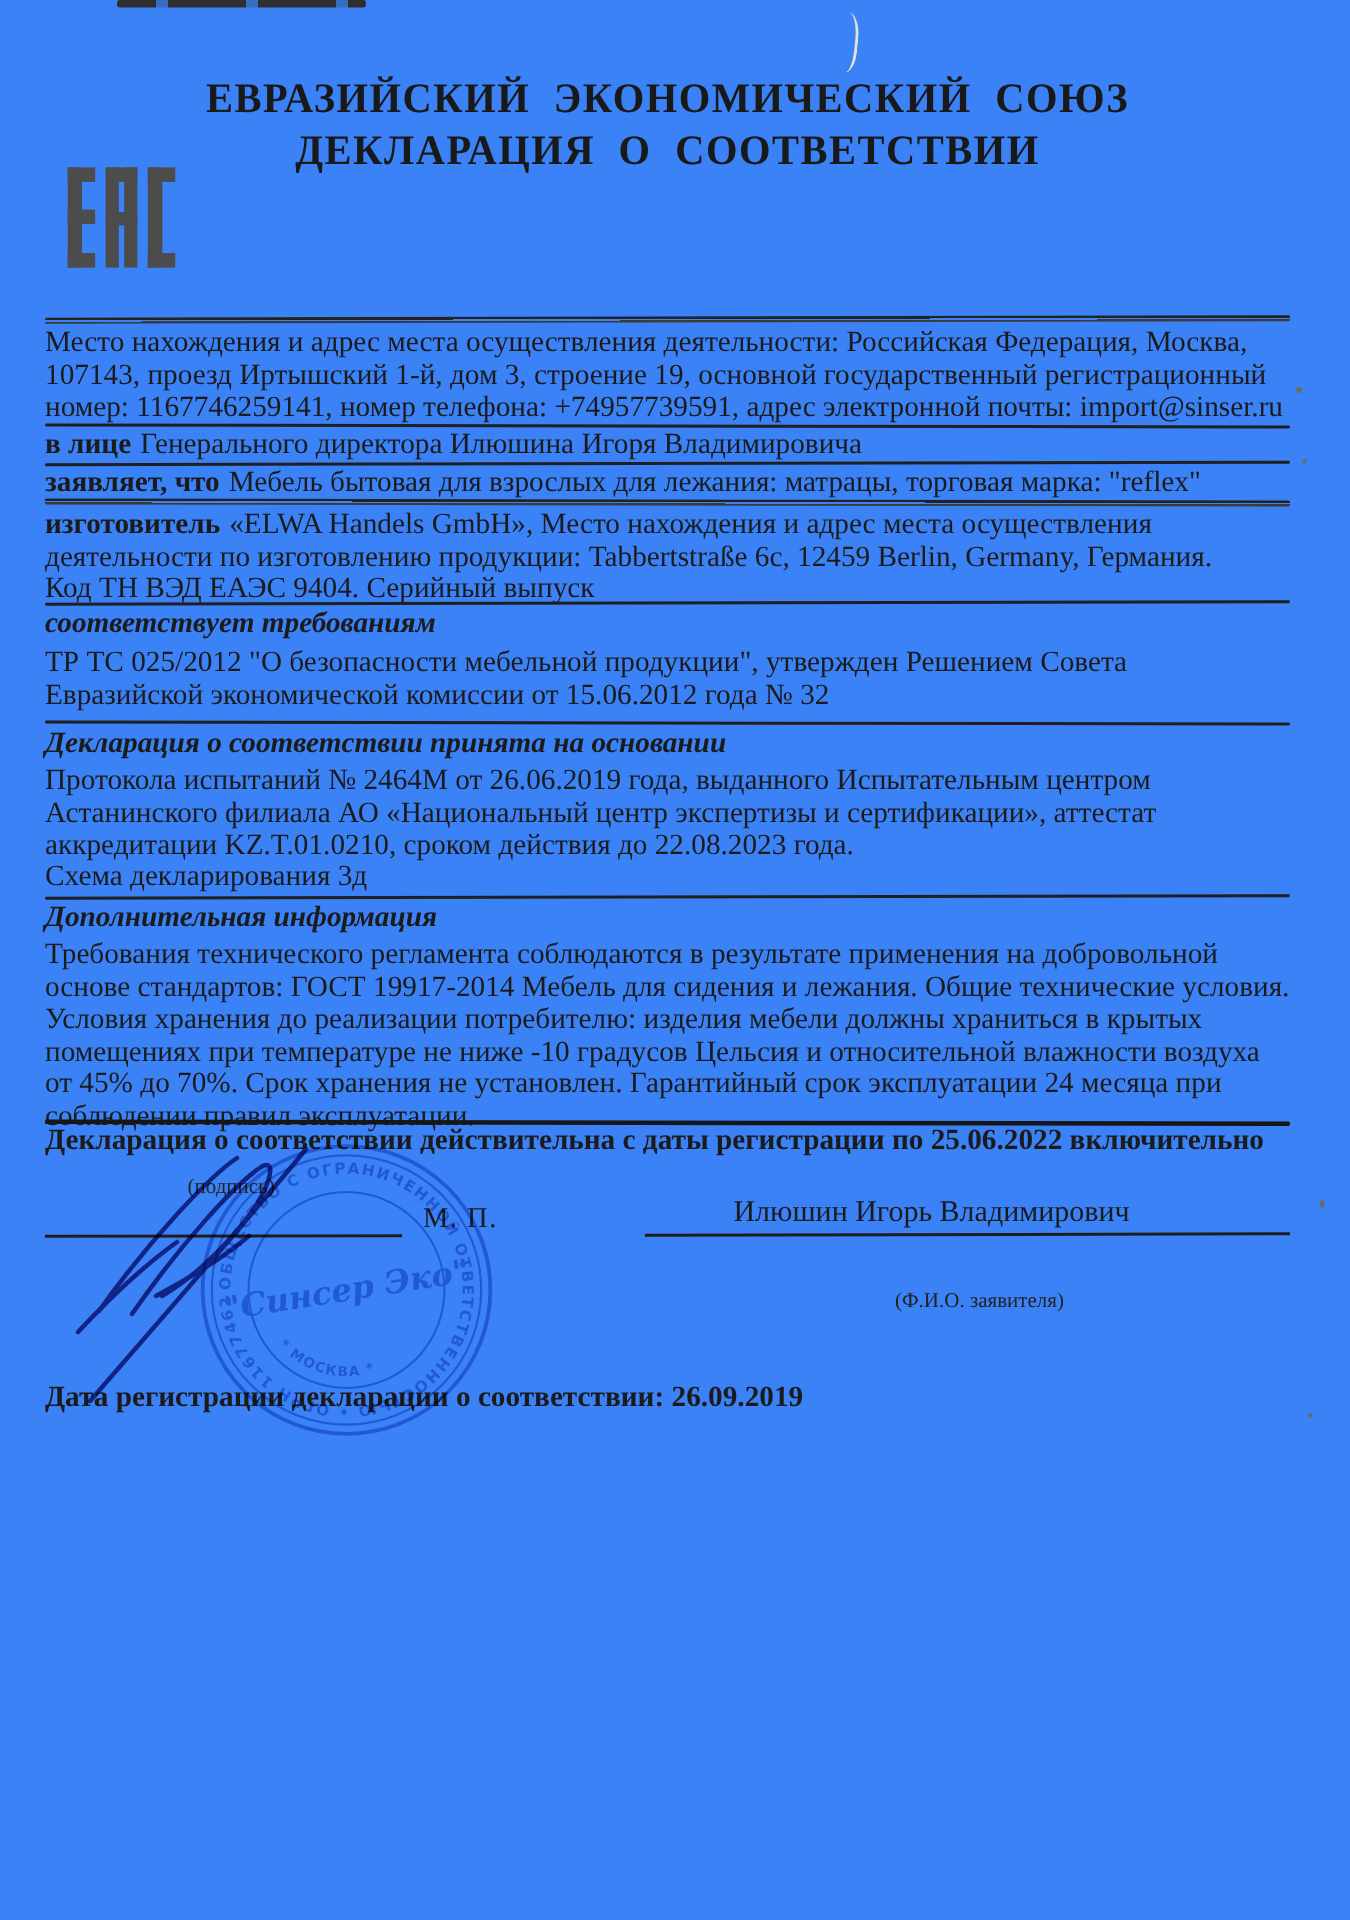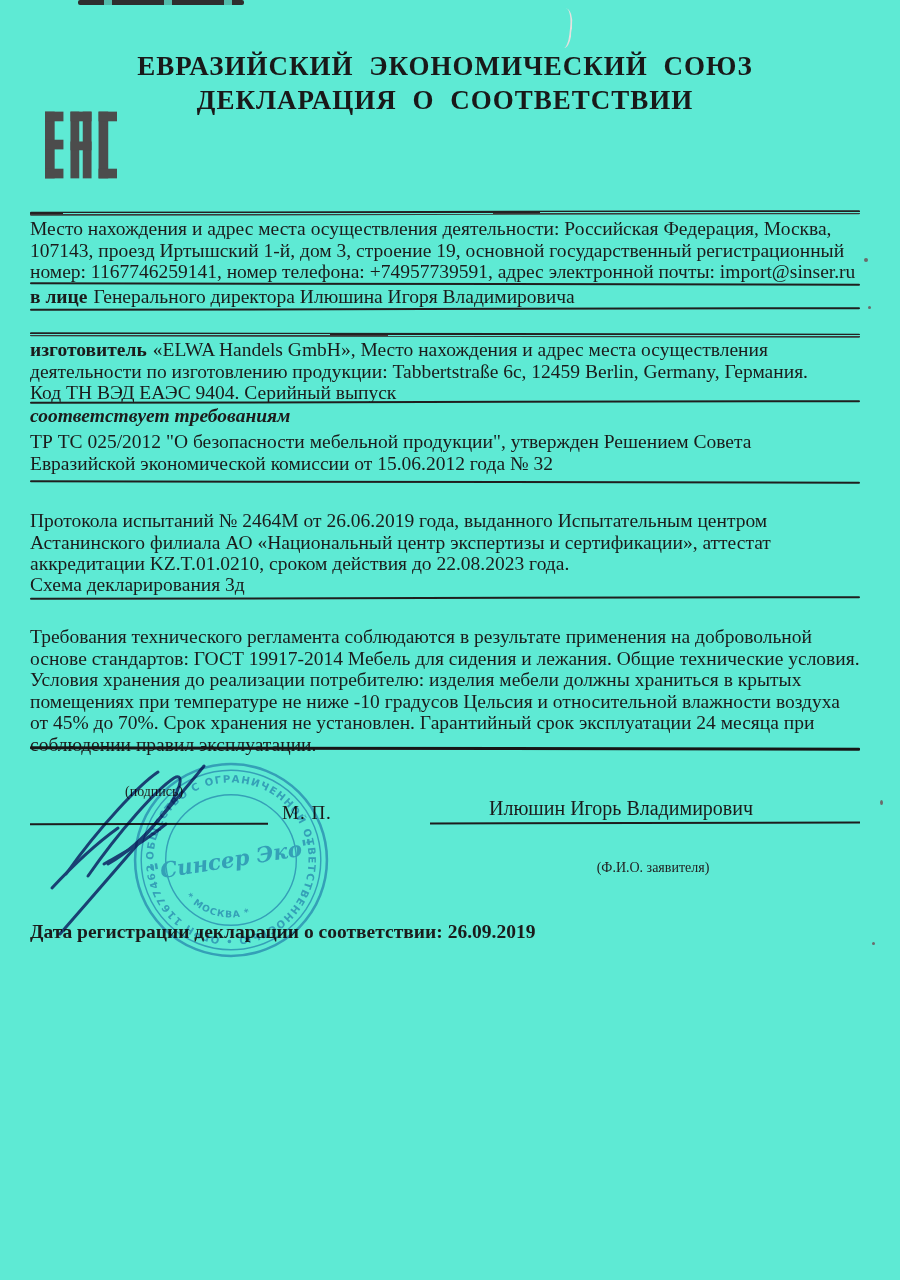--- a/index.html
+++ b/index.html
@@ -1,20 +1,20 @@
 <!DOCTYPE html>
 <html><head>
 <meta charset="utf-8">
 <style>
   html,body{margin:0;padding:0;}
   body{background:#ffffff;}
   .page{
     position:relative;
     width:900px;height:1280px;
-    background:#5eead4;
+    background:#3b82f6;
     overflow:hidden;
     font-family:"Liberation Serif", serif;
     color:#1b1b1b;
   }
   .content{position:absolute;left:30px;top:0;width:830px;height:100%;}
   .abs{position:absolute;left:0;width:100%;}
   .doc-title{
     text-align:center;font-weight:bold;font-size:27px;line-height:33px;
     letter-spacing:1px;word-spacing:8px;color:#191919;
     transform:scaleY(1.04);
@@ -95,39 +95,45 @@
     <p class="abs row" style="top:218px;margin:0;">
       <span>Место нахождения и адрес места осуществления деятельности: Российская Федерация, Москва, 107143, проезд Иртышский 1-й, дом 3, строение 19, основной государственный регистрационный номер: 1167746259141, номер телефона: +74957739591, адрес электронной почты: import@sinser.ru</span>
     </p>
     <div class="abs rule tilt-b" style="top:283px;"></div>
 
     <p class="abs row" style="top:286px;margin:0;">
       <span class="lbl">в лице</span><span>Генерального директора Илюшина Игоря Владимировича</span>
     </p>
     <div class="abs rule thin tilt-a" style="top:308px;"></div>
 
+    <p class="abs row" style="top:311px;margin:0;">
+      <span class="lbl">заявляет, что</span><span>Мебель бытовая для взрослых для лежания: матрацы, торговая марка: "reflex"</span>
+    </p>
     <div class="abs rule dbl tilt-b" style="top:333px;"></div>
 
     <p class="abs row" style="top:339px;margin:0;">
       <span class="lbl">изготовитель</span><span>«ELWA Handels GmbH», Место нахождения и адрес места осуществления деятельности по изготовлению продукции: Tabbertstraße 6c, 12459 Berlin,  Germany,  Германия.</span><br>
       <span>Код ТН ВЭД ЕАЭС 9404. Серийный выпуск</span>
     </p>
     <div class="abs rule tilt-a" style="top:401px;"></div>
 
     <p class="abs heading" style="top:405px;margin:0;">соответствует требованиям</p>
     <p class="abs row" style="top:431px;margin:0;">ТР ТС 025/2012 "О безопасности мебельной продукции", утвержден Решением Совета Евразийской экономической комиссии от 15.06.2012 года № 32</p>
     <div class="abs rule tilt-b" style="top:481px;"></div>
 
+    <p class="abs heading" style="top:485px;margin:0;">Декларация о соответствии принята на основании</p>
     <p class="abs row" style="top:510px;margin:0;">Протокола испытаний № 2464М  от 26.06.2019 года, выданного Испытательным центром Астанинского филиала АО «Национальный центр экспертизы и сертификации», аттестат аккредитации KZ.T.01.0210, сроком действия до 22.08.2023 года.</p>
     <p class="abs row" style="top:574px;margin:0;">Схема декларирования 3д</p>
     <div class="abs rule tilt-a" style="top:597px;"></div>
 
+    <p class="abs heading" style="top:601px;margin:0;">Дополнительная информация</p>
     <p class="abs row" style="top:626px;margin:0;">Требования технического регламента соблюдаются в результате применения на добровольной основе стандартов: ГОСТ 19917-2014 Мебель для сидения и лежания. Общие технические условия. Условия хранения до реализации потребителю: изделия мебели должны храниться в крытых помещениях при температуре не ниже -10 градусов Цельсия и относительной влажности воздуха от 45% до 70%. Срок хранения не установлен. Гарантийный срок эксплуатации 24 месяца при соблюдении правил эксплуатации.</p>
     <div class="abs rule thick tilt-b" style="top:747px;"></div>
 
+    <p class="abs validity" style="top:750px;margin:0;">Декларация о соответствии  действительна с даты регистрации по 25.06.2022 включительно</p>
 
     <div class="sig-line tilt-a" style="left:0;top:823px;width:238px;"></div>
     <div class="sig-line tilt-a" style="left:400px;top:822px;width:430px;"></div>
     <div class="abs sig-caption" style="top:784px;left:95px;width:120px;">(подпись)</div>
     <div class="abs mp-label" style="top:802px;left:252px;width:80px;">М. П.</div>
     <div class="abs fio-name" style="top:797px;left:436px;width:310px;text-align:center;">Илюшин Игорь Владимирович</div>
     <div class="abs sig-caption" style="top:860px;left:523px;width:200px;text-align:center;">(Ф.И.О. заявителя)</div>
 
     <p class="abs footer-line" style="top:921px;margin:0;">Дата регистрации декларации о соответствии: 26.09.2019</p>
   </div>

